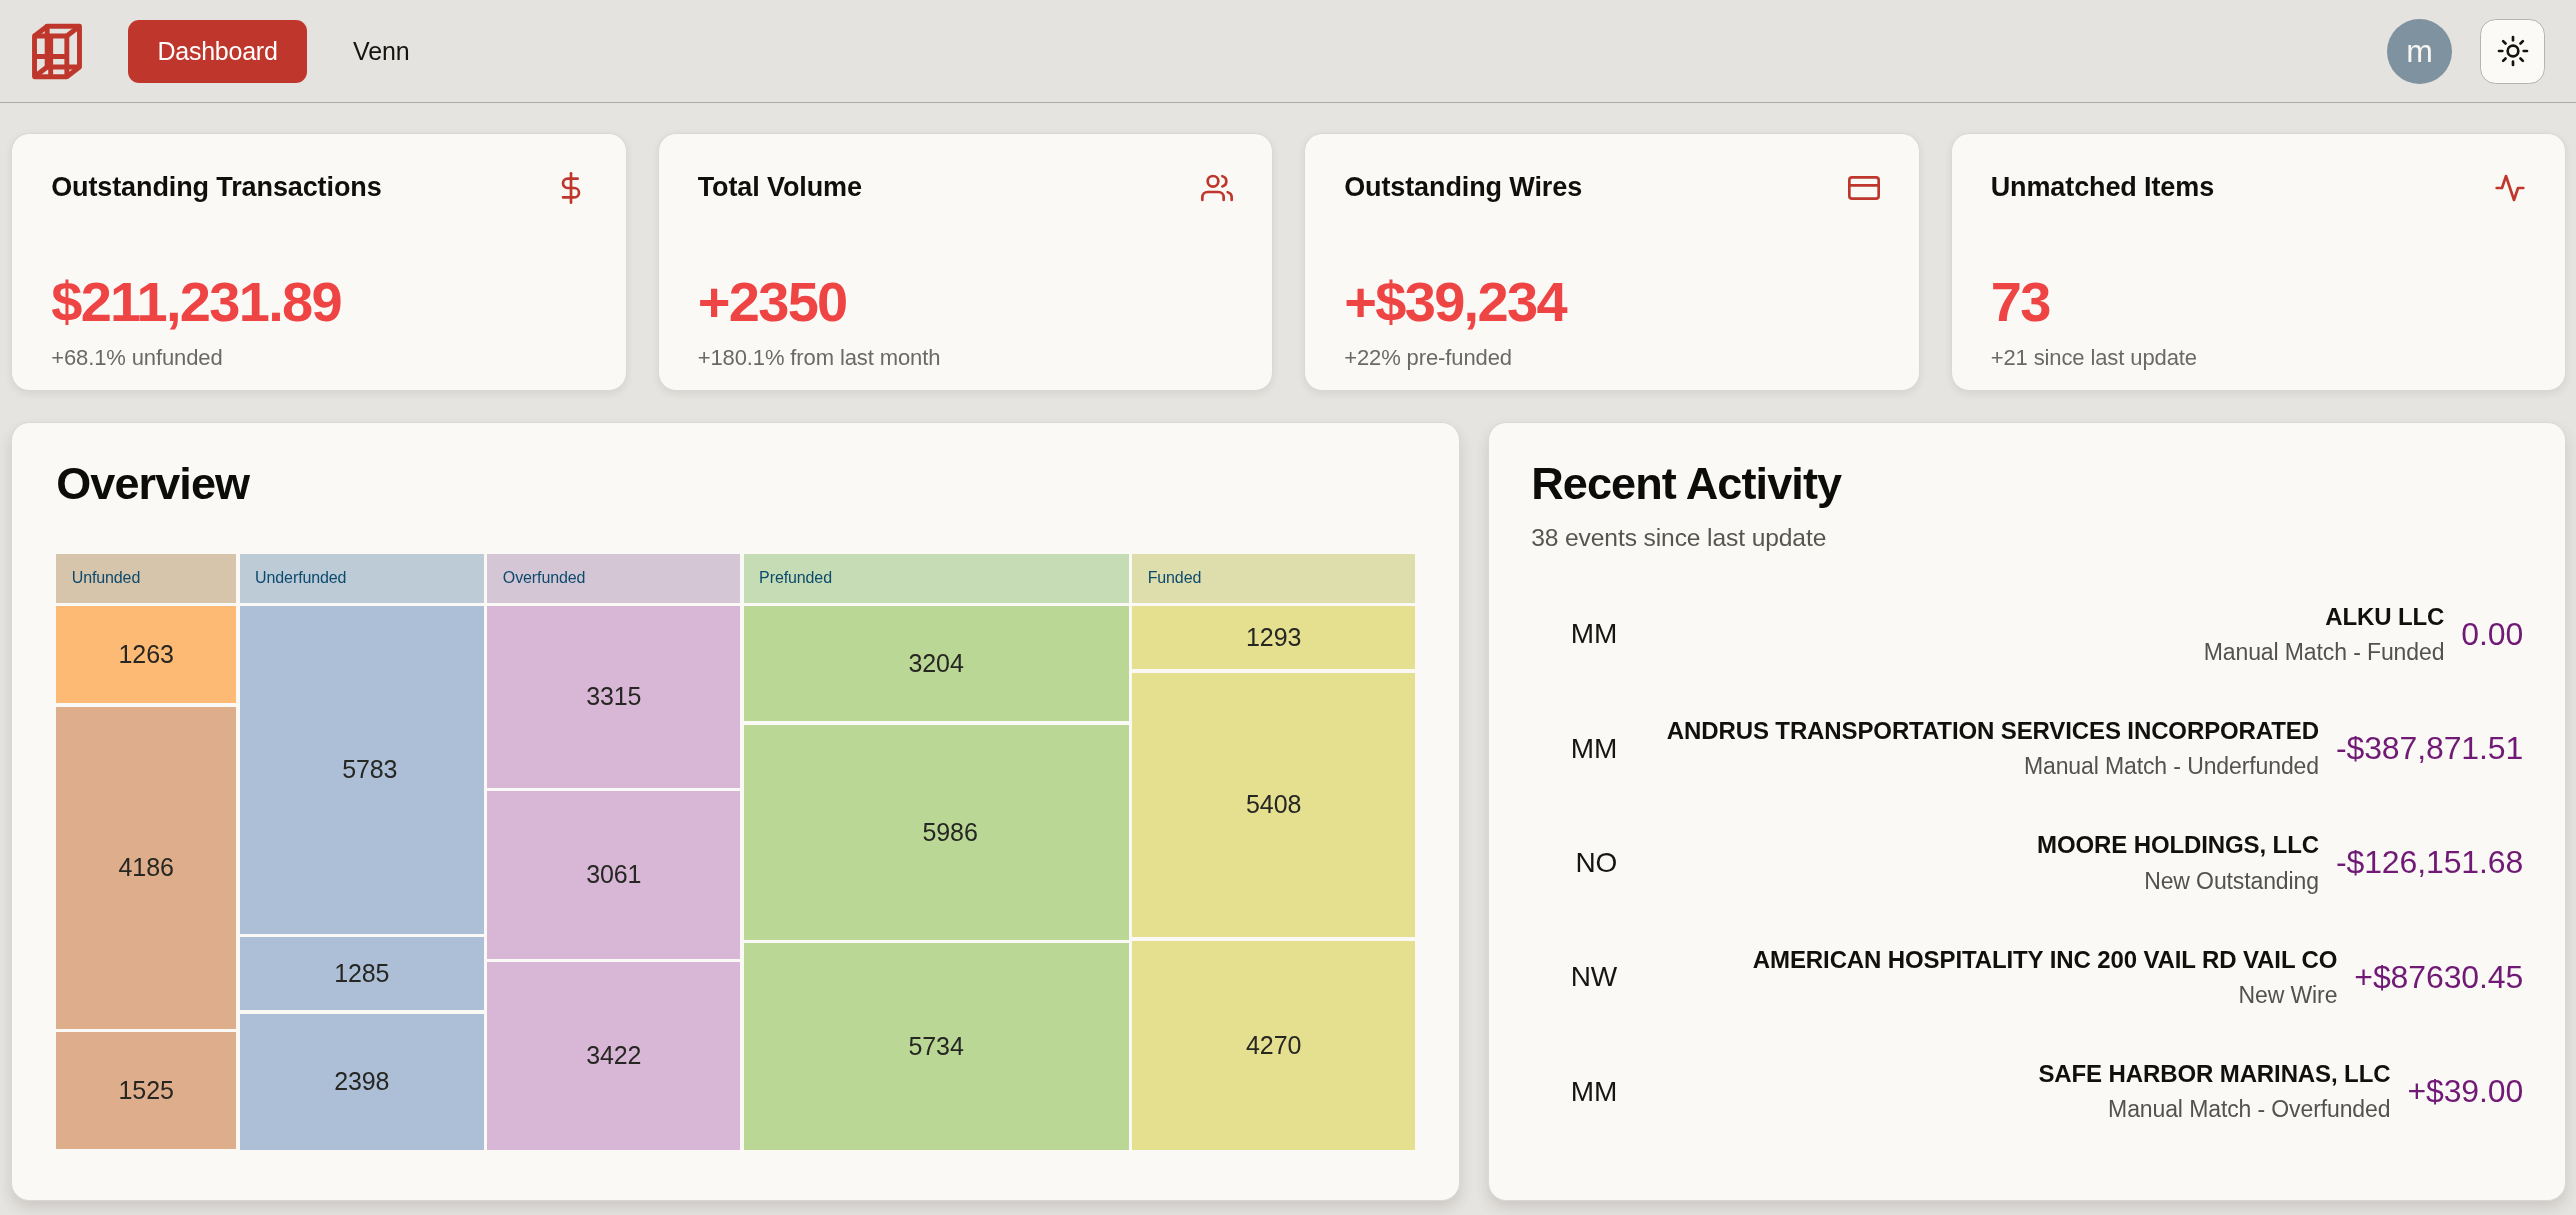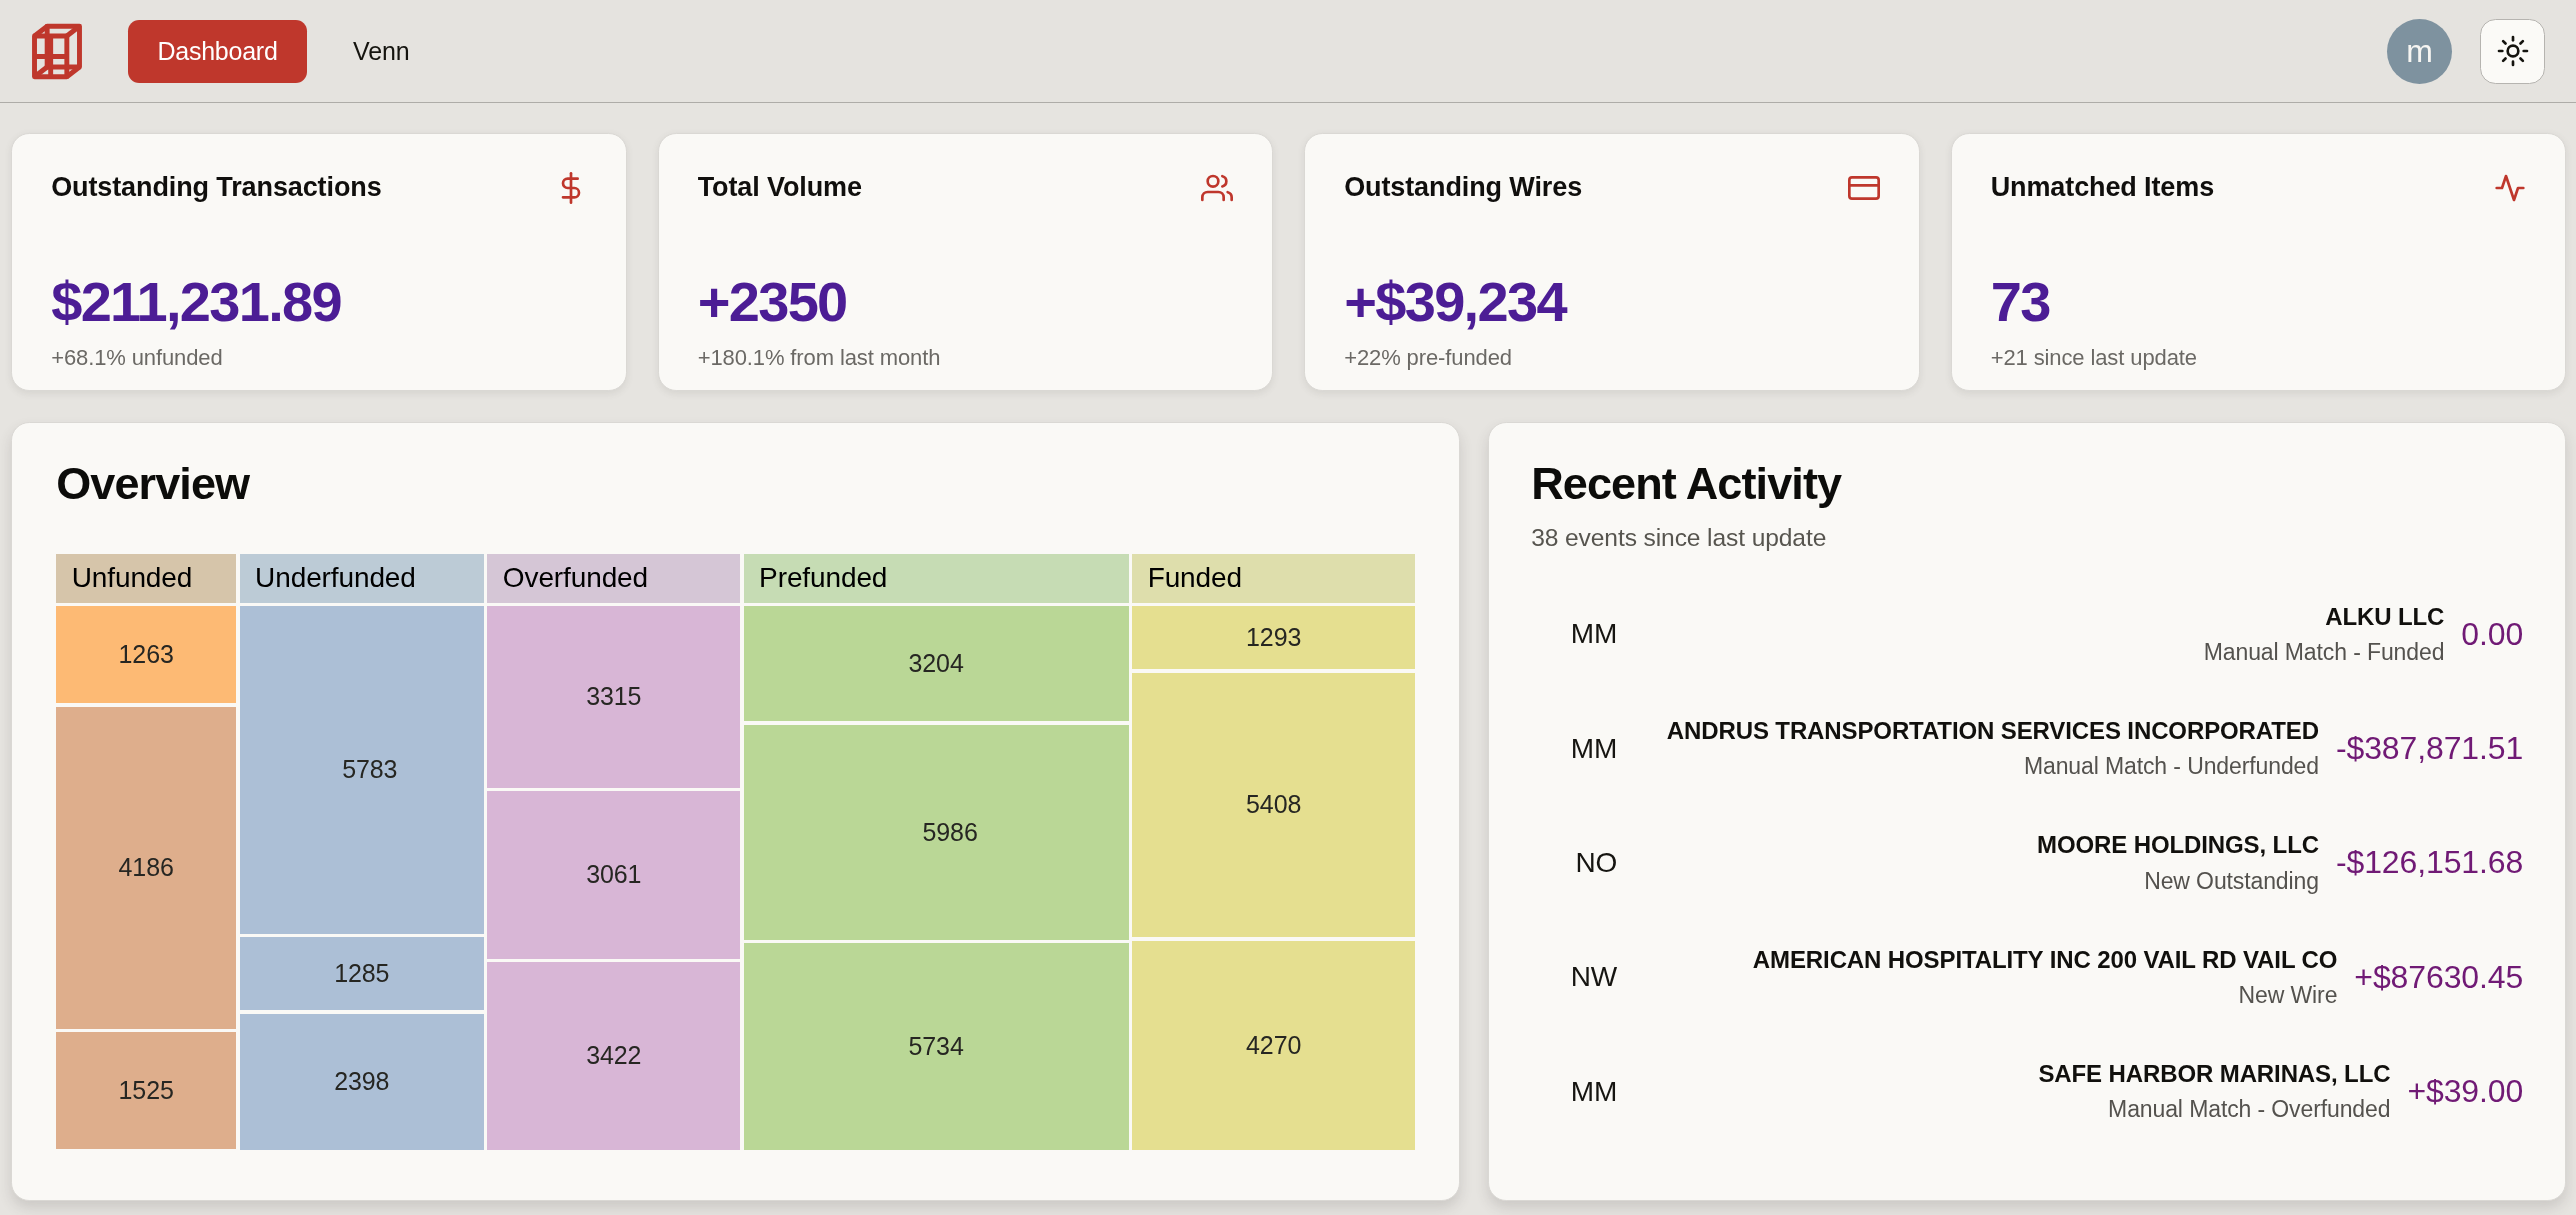--- a/index.html
+++ b/index.html
@@ -55,21 +55,21 @@
     border:1.4px solid #dad8d4;
     border-radius:18.3px;
     box-shadow:0 2.8px 7px rgba(80,75,70,.10);
     padding:38px 39px 0 39px;
   }
   .stat-card .card-head { display:flex; align-items:flex-start; justify-content:space-between; }
   .stat-card .card-title { font-size:27px; font-weight:600; color:#100f0d; }
   .stat-card .card-icon { width:32px; height:32px; color:#bf372c; }
   .stat-card .card-value {
     margin-top:65px;
-    font-size:56px; font-weight:800; letter-spacing:-0.03em; color:#4c1d95;
+    font-size:56px; font-weight:800; letter-spacing:-0.03em; color:#ef4444;
   }
   .stat-card .card-sub { margin-top:11.2px; font-size:22px; color:#6b6965; }
 
   
   .panels {
     display:flex; gap:28px;
     padding:31px 9.1px 0 11.2px;
   }
   .panel {
     background:#faf9f6;
@@ -86,21 +86,21 @@
   .treemap {
     margin-top:44px;
     height:596px;
     display:flex; gap:3.5px;
   }
   .tm-col { display:flex; flex-direction:column; gap:3.5px; min-width:0; }
   .tm-header {
     height:49px; flex:0 0 49px;
     display:flex; align-items:center;
     padding-left:15.5px;
-    font-size:28px; color:#000000;
+    font-size:16px; color:#0c4a6e;
   }
   .tm-body { flex:1 1 auto; display:flex; flex-direction:column; gap:3.5px; }
   .tm-block {
     display:flex; align-items:center; justify-content:center;
     font-size:25px; color:#262622;
     min-height:0; overflow:hidden;
   }
 
   
   .ra-subtitle { margin-top:14px; font-size:24.6px; color:#57554f; }

